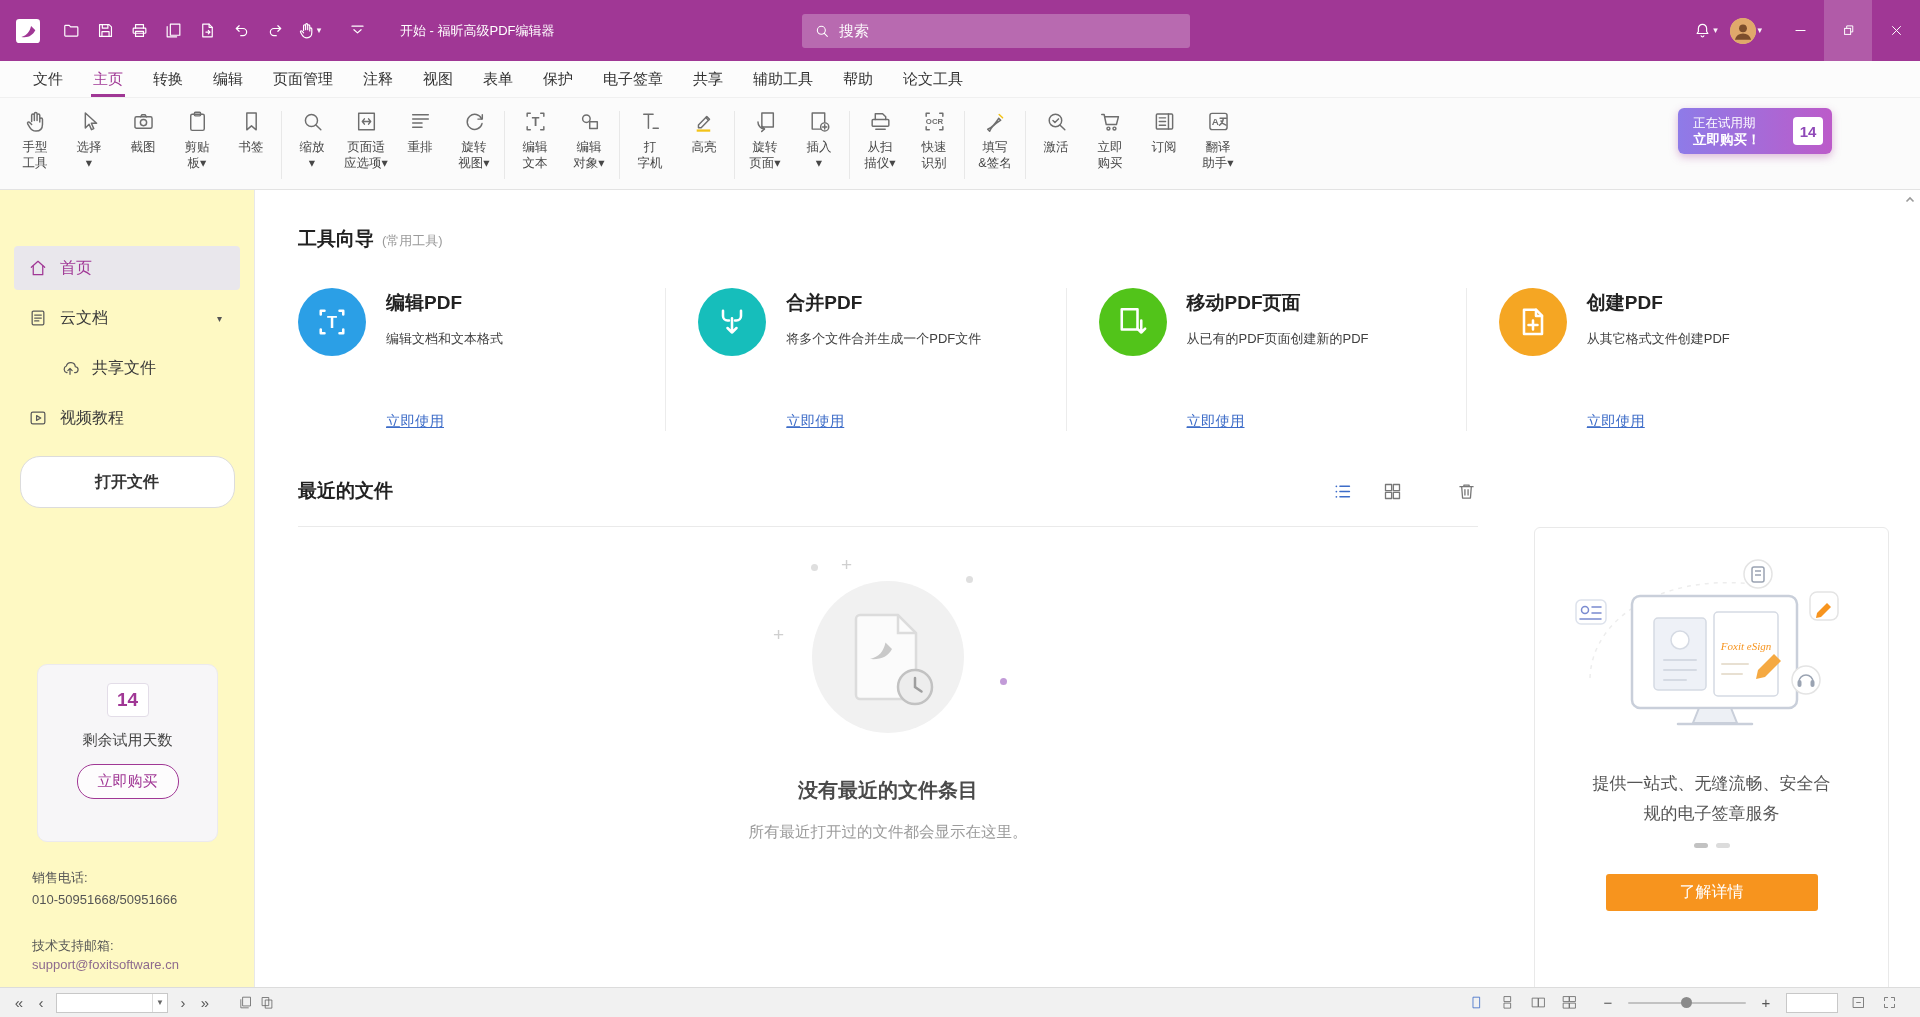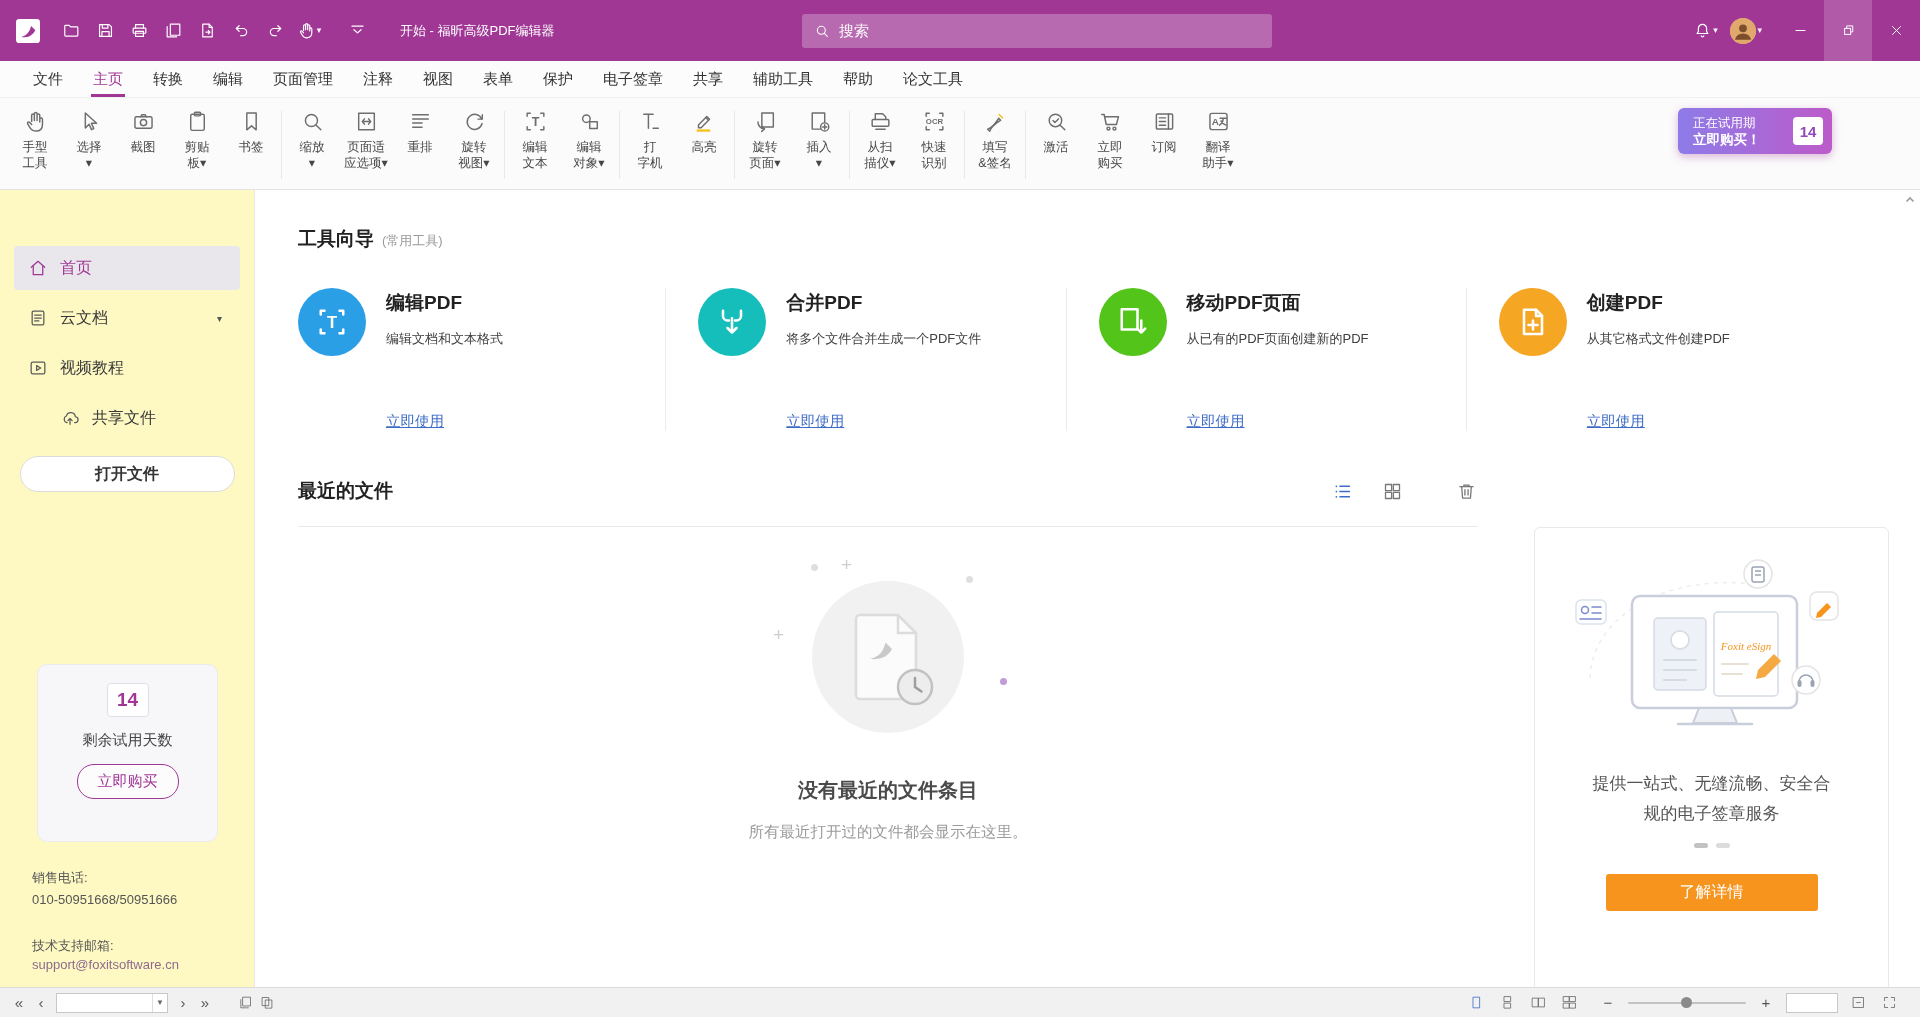--- a/index.html
+++ b/index.html
@@ -7,21 +7,21 @@
 body{font-family:"Liberation Sans","DejaVu Sans",sans-serif;overflow:hidden;background:#fff}
 .app{position:relative;width:1920px;height:1017px;display:flex;flex-direction:column}
 
 
 .titlebar{height:61px;background:#A03795;display:flex;align-items:center;color:#fff;padding-left:12px;position:relative;flex:0 0 auto}
 .tb-icon{width:34px;height:34px;display:flex;align-items:center;justify-content:center;border-radius:3px}
 .tb-icon svg{width:19px;height:19px;stroke:#fff;fill:none;stroke-width:1.5;stroke-linecap:round;stroke-linejoin:round}
 .logo{width:32px;height:32px;margin-right:10px;display:flex;align-items:center;justify-content:center}
 .caret{font-size:9px;line-height:1;margin-left:1px;color:#fff;opacity:.95}
 .tb-title{font-size:13px;margin-left:26px;white-space:nowrap}
-.search-box{position:absolute;left:802px;top:14px;width:470px;height:34px;background:rgba(255,255,255,.26);border-radius:3px;display:flex;align-items:center;padding:0 12px;gap:9px;font-size:15px;color:rgba(255,255,255,.95)}
+.search-box{position:absolute;left:802px;top:14px;width:388px;height:34px;background:rgba(255,255,255,.26);border-radius:3px;display:flex;align-items:center;padding:0 12px;gap:9px;font-size:15px;color:rgba(255,255,255,.95)}
 .search-box svg{width:16px;height:16px;stroke:#fff;fill:none;stroke-width:1.6;stroke-linecap:round}
 .tb-right{position:absolute;right:0;top:0;height:61px;display:flex;align-items:center}
 .tb-right .tb-icon{margin-right:2px}
 .avatar-wrap{display:flex;align-items:center;margin:0 14px 0 6px}
 .avatar{width:26px;height:26px;border-radius:50%;overflow:hidden;background:#E8B77D;display:flex;align-items:center;justify-content:center}
 .win-btn{width:48px;height:61px;display:flex;align-items:center;justify-content:center}
 .win-btn svg{width:17px;height:17px;stroke:#fff;fill:none;stroke-width:1.4}
 .win-btn.lit{background:rgba(255,255,255,.18)}
 
 
@@ -47,21 +47,21 @@
 
 
 .workspace{flex:1;display:flex;min-height:0}
 .sidebar{width:255px;background:#fef9c3;border-right:1px solid #E8E8E8;position:relative;flex:0 0 auto;padding-top:50px}
 .side-item{height:44px;margin:6px 14px 0;border-radius:4px;display:flex;align-items:center;gap:12px;padding:0 14px;font-size:16px;color:#3A3A3A}
 .side-item svg{width:20px;height:20px;stroke:#5A5A5A;fill:none;stroke-width:1.5;stroke-linecap:round;stroke-linejoin:round;flex:0 0 auto}
 .side-item.active{background:#E9E7EC;color:#A03795}
 .side-item.active svg{stroke:#A03795}
 .side-item.child{padding-left:46px}
 .side-caret{margin-left:auto;margin-right:4px;font-size:10px;color:#555}
-.open-file-btn{width:215px;height:36px;margin:16px auto 0;background:#fff;border:1px solid #DCDCDC;border-radius:20px;display:flex;align-items:center;justify-content:center;font-size:16px;font-weight:bold;color:#333}
+.open-file-btn{width:215px;height:52px;margin:16px auto 0;background:#fff;border:1px solid #DCDCDC;border-radius:20px;display:flex;align-items:center;justify-content:center;font-size:16px;font-weight:bold;color:#333}
 .trial-card{position:absolute;left:37px;top:474px;width:181px;height:178px;background:#F7F6F8;border:1px solid #ECEAEE;border-radius:10px;display:flex;flex-direction:column;align-items:center}
 .trial-num{margin-top:18px;width:42px;height:34px;background:#fff;border:1px solid #E3DDE8;border-radius:4px;color:#A03795;font-size:19px;font-weight:bold;display:flex;align-items:center;justify-content:center}
 .trial-text{margin-top:14px;font-size:15px;color:#444}
 .trial-buy{margin-top:14px;padding:7px 20px;border:1px solid #A03795;color:#A03795;border-radius:17px;font-size:15px;background:#FDFCFD}
 .contact{position:absolute;left:32px;font-size:13px;color:#555;line-height:17px}
 .c1{top:679px}.c2{top:701px}.c3{top:747px}
 .c4{top:766px;color:#8E6B8E}
 
 
 .content{flex:1;position:relative;background:#fff;overflow:hidden}
@@ -496,33 +496,33 @@
         <span>首页</span>
       </div>
       <div class="side-item">
         <svg viewBox="0 0 24 24">
             <rect x="5" y="3.8" width="14" height="16.4" rx="1.5"></rect>
             <path d="M8 8.5h8M8 12h8M8 15.5h5"></path>
           </svg>
         <span>云文档</span>
         <span class="side-caret">▾</span>
       </div>
+      <div class="side-item child">
+        <svg viewBox="0 0 24 24">
+            <path d="M17.5 17.5h.5a3.5 3.5 0 0 0 .4-7A5.5 5.5 0 0 0 7.6 9.6 4.2 4.2 0 0 0 8 17.5h.5"></path>
+            <path d="M12 19.5v-7M12 12.5l-2.6 2.6M12 12.5l2.6 2.6"></path>
+          </svg>
+        <span>共享文件</span>
+      </div>
       <div class="side-item">
         <svg viewBox="0 0 24 24">
             <rect x="3.8" y="5" width="16.4" height="14" rx="2"></rect>
             <path d="M10.3 9.2l5 2.8-5 2.8z"></path>
           </svg>
         <span>视频教程</span>
-      </div>
-      <div class="side-item child">
-        <svg viewBox="0 0 24 24">
-            <path d="M17.5 17.5h.5a3.5 3.5 0 0 0 .4-7A5.5 5.5 0 0 0 7.6 9.6 4.2 4.2 0 0 0 8 17.5h.5"></path>
-            <path d="M12 19.5v-7M12 12.5l-2.6 2.6M12 12.5l2.6 2.6"></path>
-          </svg>
-        <span>共享文件</span>
       </div>
 
       <div class="open-file-btn">
         <span>打开文件</span>
       </div>
 
       <div class="trial-card">
         <div class="trial-num">14</div>
         <div class="trial-text">剩余试用天数</div>
         <div class="trial-buy">立即购买</div>

